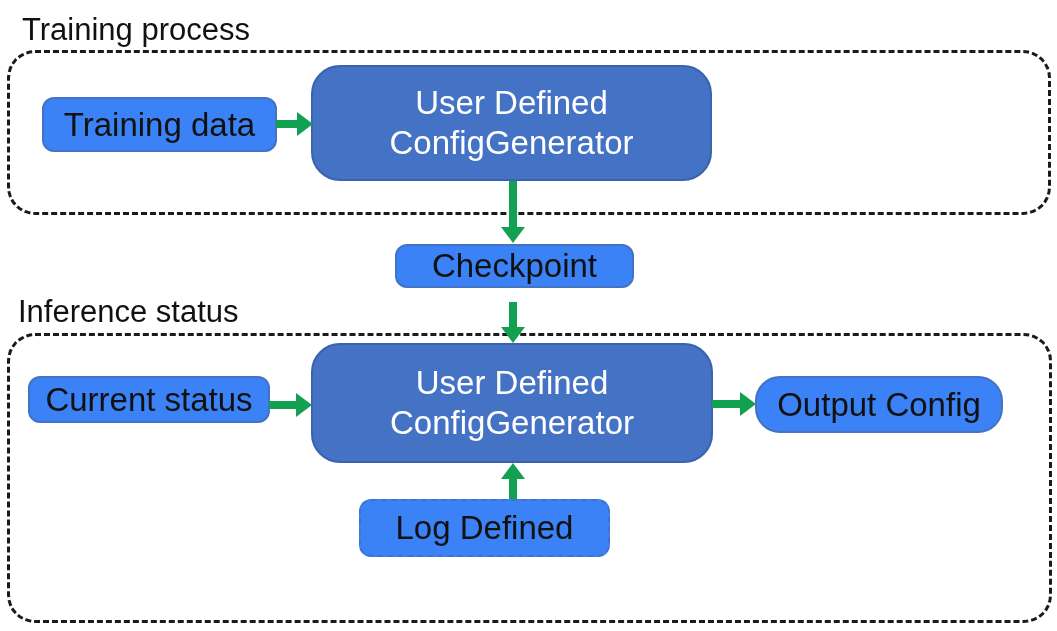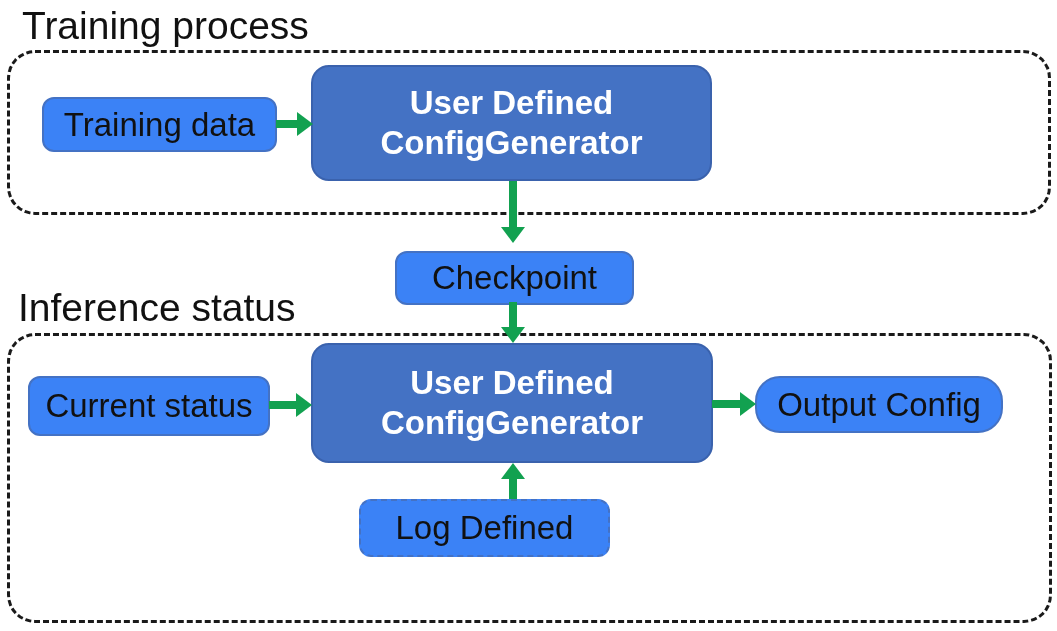--- a/index.html
+++ b/index.html
@@ -18,23 +18,24 @@
   }
   .canvas {
     position: relative;
     width: 1057px;
     height: 631px;
     background: #ffffff;
     overflow: hidden;
   }
   .section-title {
     position: absolute;
-    font-size: 39px;
+    font-size: 31px;
     color: var(--text-dark);
     white-space: nowrap;
+    margin-top: 8px;
   }
   .title-training { left: 22px; top: 4px; }
   .title-inference { left: 18px; top: 286px; }
 
   .container {
     position: absolute;
     border: 3px dashed var(--container-border);
     border-radius: 28px;
     background: transparent;
   }
@@ -52,34 +53,33 @@
     color: var(--text-dark);
     background: #3b82f6;
   }
   .white-box {
     border: 2px solid var(--box-border);
     border-radius: 12px;
   }
   .blue-box {
     background: var(--node-fill);
     border: 2px solid var(--node-stroke);
-    border-radius: 18px;
+    border-radius: 29px;
     color: var(--text-light);
     line-height: 40px;
-    font-weight: bold;
   }
   .dashed-box {
     border: 2px dashed var(--box-border);
     border-radius: 12px;
   }
 
   .box-training-data { left: 42px;  top: 97px;  width: 235px; height: 55px; }
   .box-generator-1   { left: 311px; top: 65px;  width: 401px; height: 116px; }
-  .box-checkpoint    { left: 395px; top: 244px; width: 239px; height: 54px; margin-top: 7px; }
-  .box-current-status{ left: 28px;  top: 376px; width: 242px; height: 60px; }
+  .box-checkpoint    { left: 395px; top: 244px; width: 239px; height: 44px; }
+  .box-current-status{ left: 28px;  top: 376px; width: 242px; height: 47px; }
   .box-generator-2   { left: 311px; top: 343px; width: 402px; height: 120px; }
   .box-output-config { left: 755px; top: 376px; width: 248px; height: 57px; border-radius: 25px; }
   .box-log-trigger   { left: 359px; top: 499px; width: 251px; height: 58px; z-index: 2; }
   .box-clock-trigger { left: 432px; top: 548px; width: 261px; height: 58px; z-index: 3; }
 
   .arrow { position: absolute; display: block; }
   .arrow rect, .arrow polygon { fill: var(--arrow-color); }
 
   .arrow-1 { left: 276px; top: 109px; }
   .arrow-2 { left: 498px; top: 181px; }

